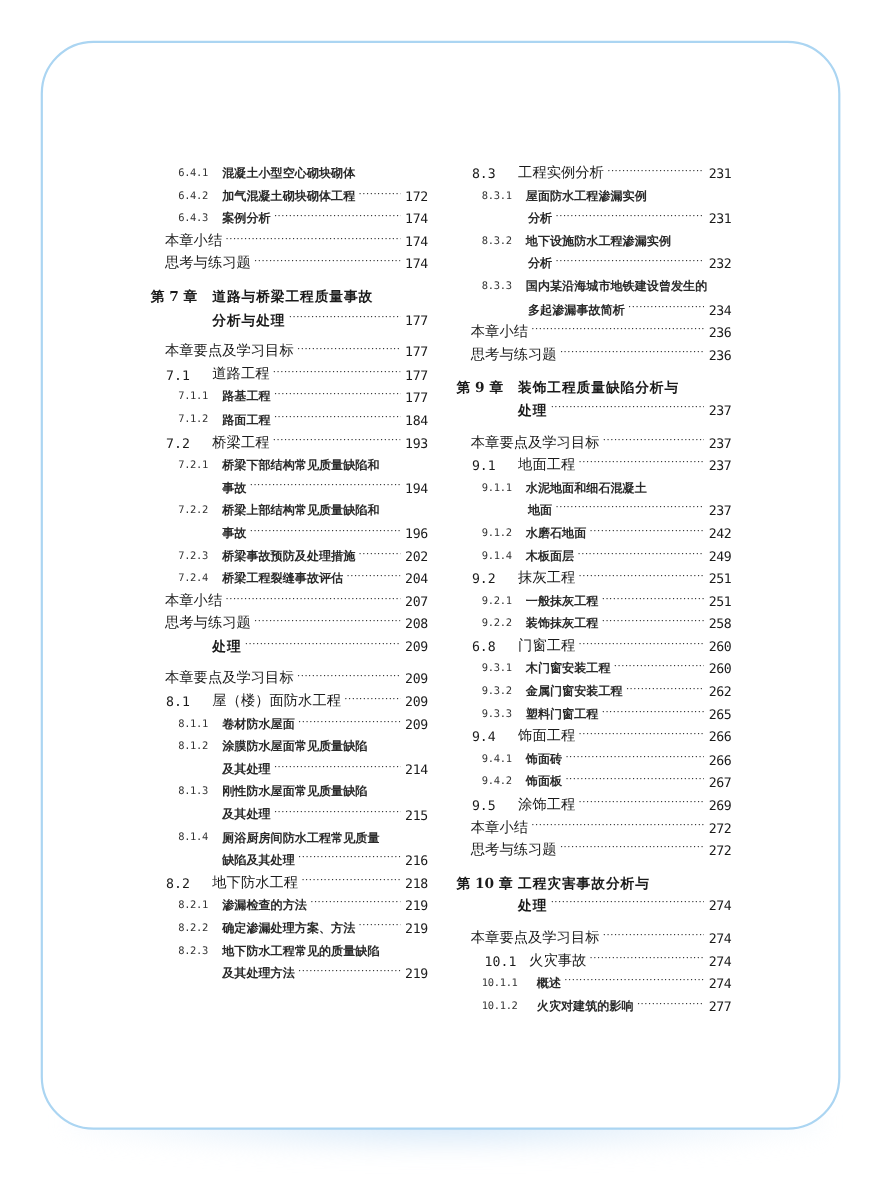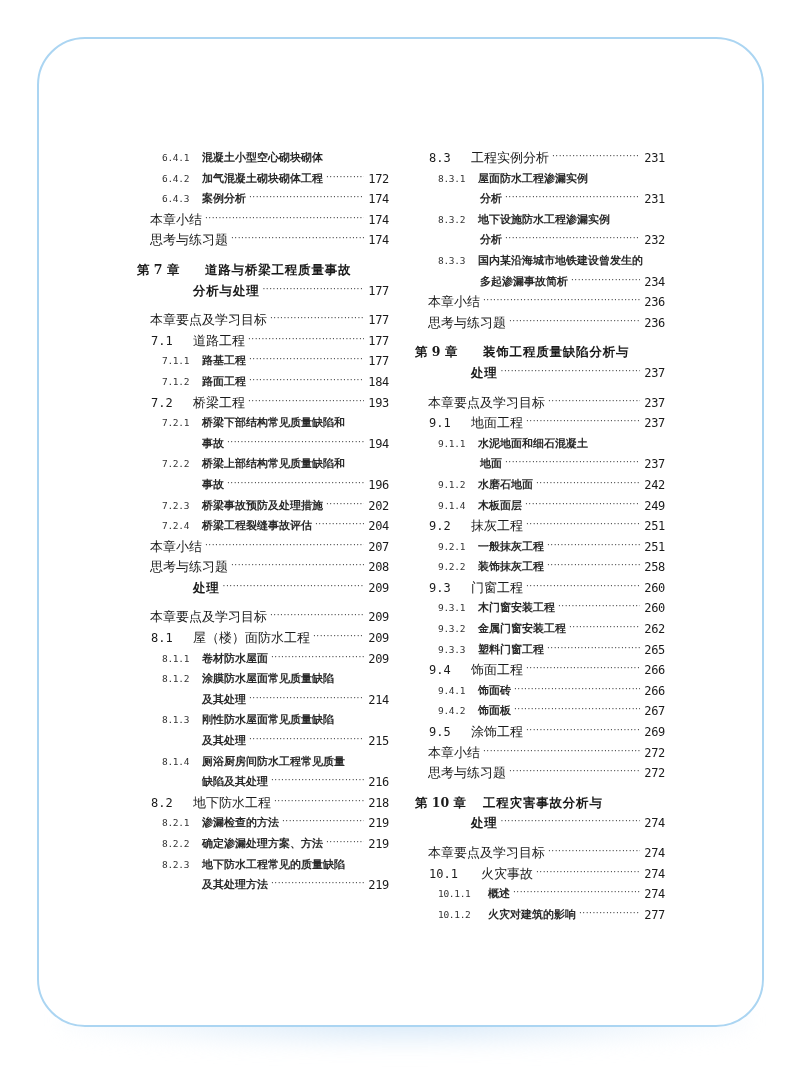--- a/index.html
+++ b/index.html
@@ -35,26 +35,26 @@
 
   
   .l-sub .num { width: 40px; padding-left: 25px; font-family: "DejaVu Sans Mono", "Liberation Mono", monospace; font-size: 9.5px; color: #333; letter-spacing: -0.3px; }
   .l-sub .title { font-size: 11px; font-weight: bold; color: #2a2a2a; }
   .l-sub-cont .title { padding-left: 65px; font-size: 11px; font-weight: bold; color: #2a2a2a; }
   .l-sec .num { width: 42px; padding-left: 14px; font-family: "DejaVu Sans Mono", "Liberation Mono", monospace; font-size: 12px; }
   .l-sec .title { font-size: 13px; }
   .l-plain .title { padding-left: 13px; font-size: 13px; }
   .l-chap { font-weight: bold; margin-top: 9px; }
   .l-chap .num { width: 56px; font-size: 12.5px; font-weight: bold; margin-top: 12px; }
-  .l-chap .title { font-size: 12.5px; font-weight: bold; letter-spacing: 0.8px; margin-left: 12px; }
+  .l-chap .title { font-size: 12.5px; font-weight: bold; letter-spacing: 0.8px; }
   .l-chap-cont .title { padding-left: 56px; font-size: 12.5px; font-weight: bold; letter-spacing: 0.8px; }
   .l-chap-cont { margin-bottom: 9px; }
   .right .l-sub .num { padding-left: 23px; }
   .right .l-sub.wide .num { width: 50px; }
-  .right .l-sec.wide .num { width: 52px; }
+  .right .l-sec.wide .num { width: 52px; text-align: center; }
 </style>
 </head>
 <body>
 
 <div class="shadow"></div>
 <div class="frame"></div>
 
 <div class="col left">
     <div class="entry l-sub">
       <span class="num">6.4.1</span>
@@ -334,21 +334,21 @@
       <span class="dots"></span>
       <span class="page">251</span>
     </div>
     <div class="entry l-sub">
       <span class="num">9.2.2</span>
       <span class="title">装饰抹灰工程</span>
       <span class="dots"></span>
       <span class="page">258</span>
     </div>
     <div class="entry l-sec">
-      <span class="num">9.3</span>
+      <span class="num">6.8</span>
       <span class="title">门窗工程</span>
       <span class="dots"></span>
       <span class="page">260</span>
     </div>
     <div class="entry l-sub">
       <span class="num">9.3.1</span>
       <span class="title">木门窗安装工程</span>
       <span class="dots"></span>
       <span class="page">260</span>
     </div>

